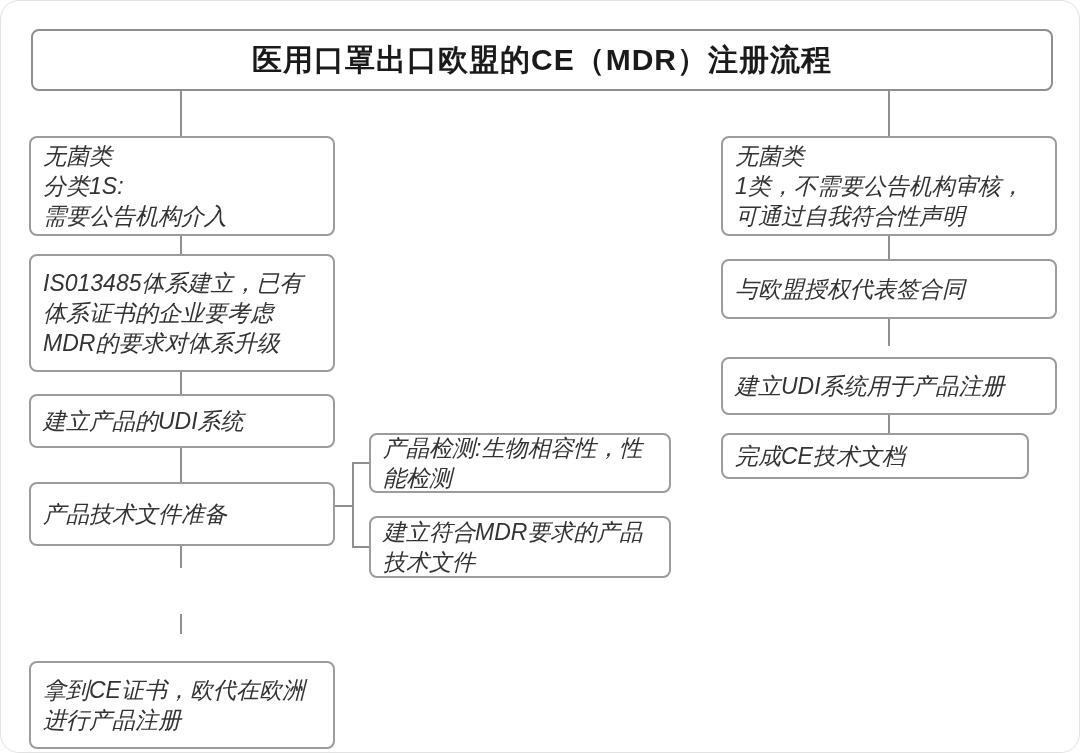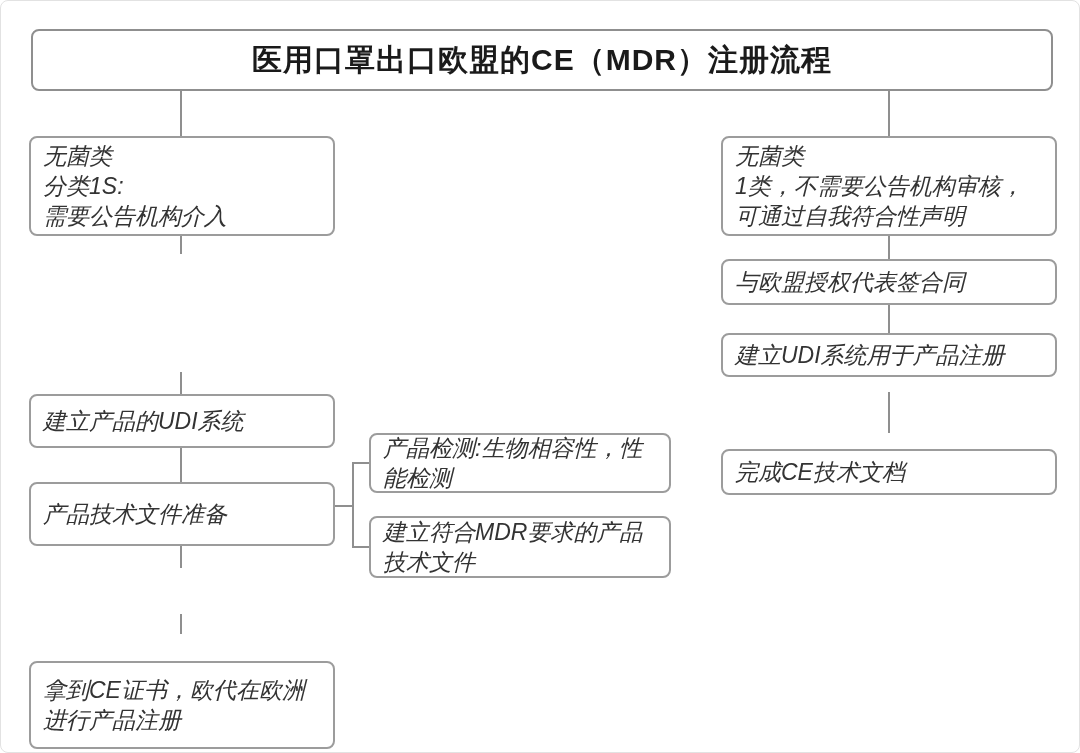--- a/index.html
+++ b/index.html
@@ -7,21 +7,21 @@
   body {
     font-family: "Liberation Sans", "DejaVu Sans", sans-serif;
     color: #333333;
   }
   .canvas {
     position: relative;
     width: 1080px;
     height: 753px;
     background: #ffffff;
     border: 1px solid #e2e2e2;
-    border-radius: 8px;
+    border-radius: 19px;
     overflow: hidden;
   }
   .box {
     position: absolute;
     background: #ffffff;
     border: 2px solid #9c9c9c;
     border-radius: 8px;
     display: flex;
     align-items: center;
   }
@@ -79,20 +79,25 @@
 
   <div class="vline" style="left:887px; top:235px; height:23px;"></div>
   <div class="vline" style="left:887px; top:304px; height:41px;"></div>
   <div class="vline" style="left:887px; top:391px; height:41px;"></div>
 
   <div class="box node" style="left:28px; top:135px; width:306px; height:100px;">
     <span class="txt">无菌类
 分类1S:
 需要公告机构介入</span>
   </div>
+  <div class="box node" style="left:28px; top:253px; width:306px; height:118px;">
+    <span class="txt">IS013485体系建立，已有
+体系证书的企业要考虑
+MDR的要求对体系升级</span>
+  </div>
   <div class="box node" style="left:28px; top:393px; width:306px; height:54px;">
     <span class="txt">建立产品的UDI系统</span>
   </div>
   <div class="box node" style="left:28px; top:481px; width:306px; height:64px;">
     <span class="txt">产品技术文件准备</span>
   </div>
   <div class="box node" style="left:28px; top:633px; width:306px; height:88px;margin-top:27px;">
     <span class="txt">拿到CE证书，欧代在欧洲
 进行产品注册</span>
   </div>
@@ -104,23 +109,23 @@
   <div class="box node" style="left:368px; top:515px; width:302px; height:62px;">
     <span class="txt">建立符合MDR要求的产品
 技术文件</span>
   </div>
 
   <div class="box node" style="left:720px; top:135px; width:336px; height:100px;">
     <span class="txt">无菌类
 1类，不需要公告机构审核，
 可通过自我符合性声明</span>
   </div>
-  <div class="box node" style="left:720px; top:258px; width:336px; height:46px;">
+  <div class="box node" style="left:720px; top:258px; width:336px; height:60px;">
     <span class="txt">与欧盟授权代表签合同</span>
   </div>
-  <div class="box node" style="left:720px; top:332px; width:336px; height:44px;">
+  <div class="box node" style="left:720px; top:356px; width:336px; height:58px;">
     <span class="txt">建立UDI系统用于产品注册</span>
   </div>
-  <div class="box node" style="left:720px; top:432px; width:336px; height:46px;margin-top:16px;">
+  <div class="box node" style="left:720px; top:432px; width:308px; height:46px;">
     <span class="txt">完成CE技术文档</span>
   </div>
 
 </div>
 
 </body></html>

